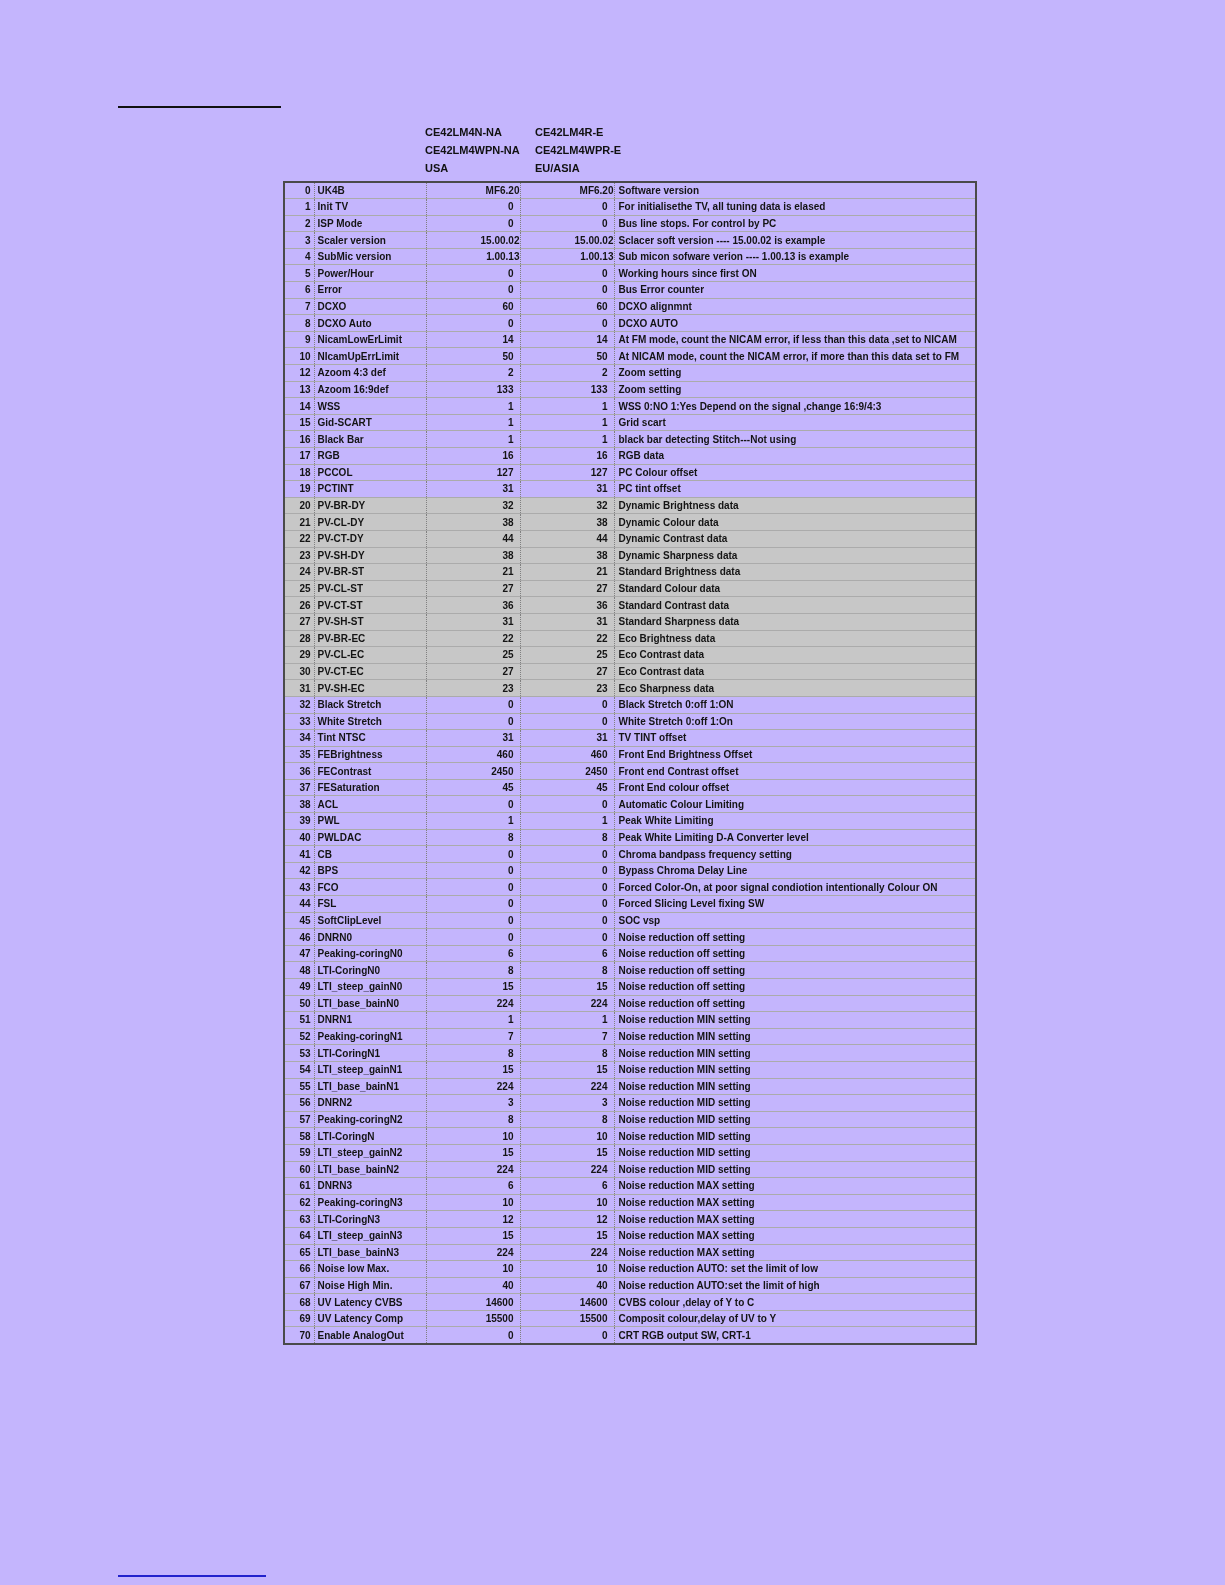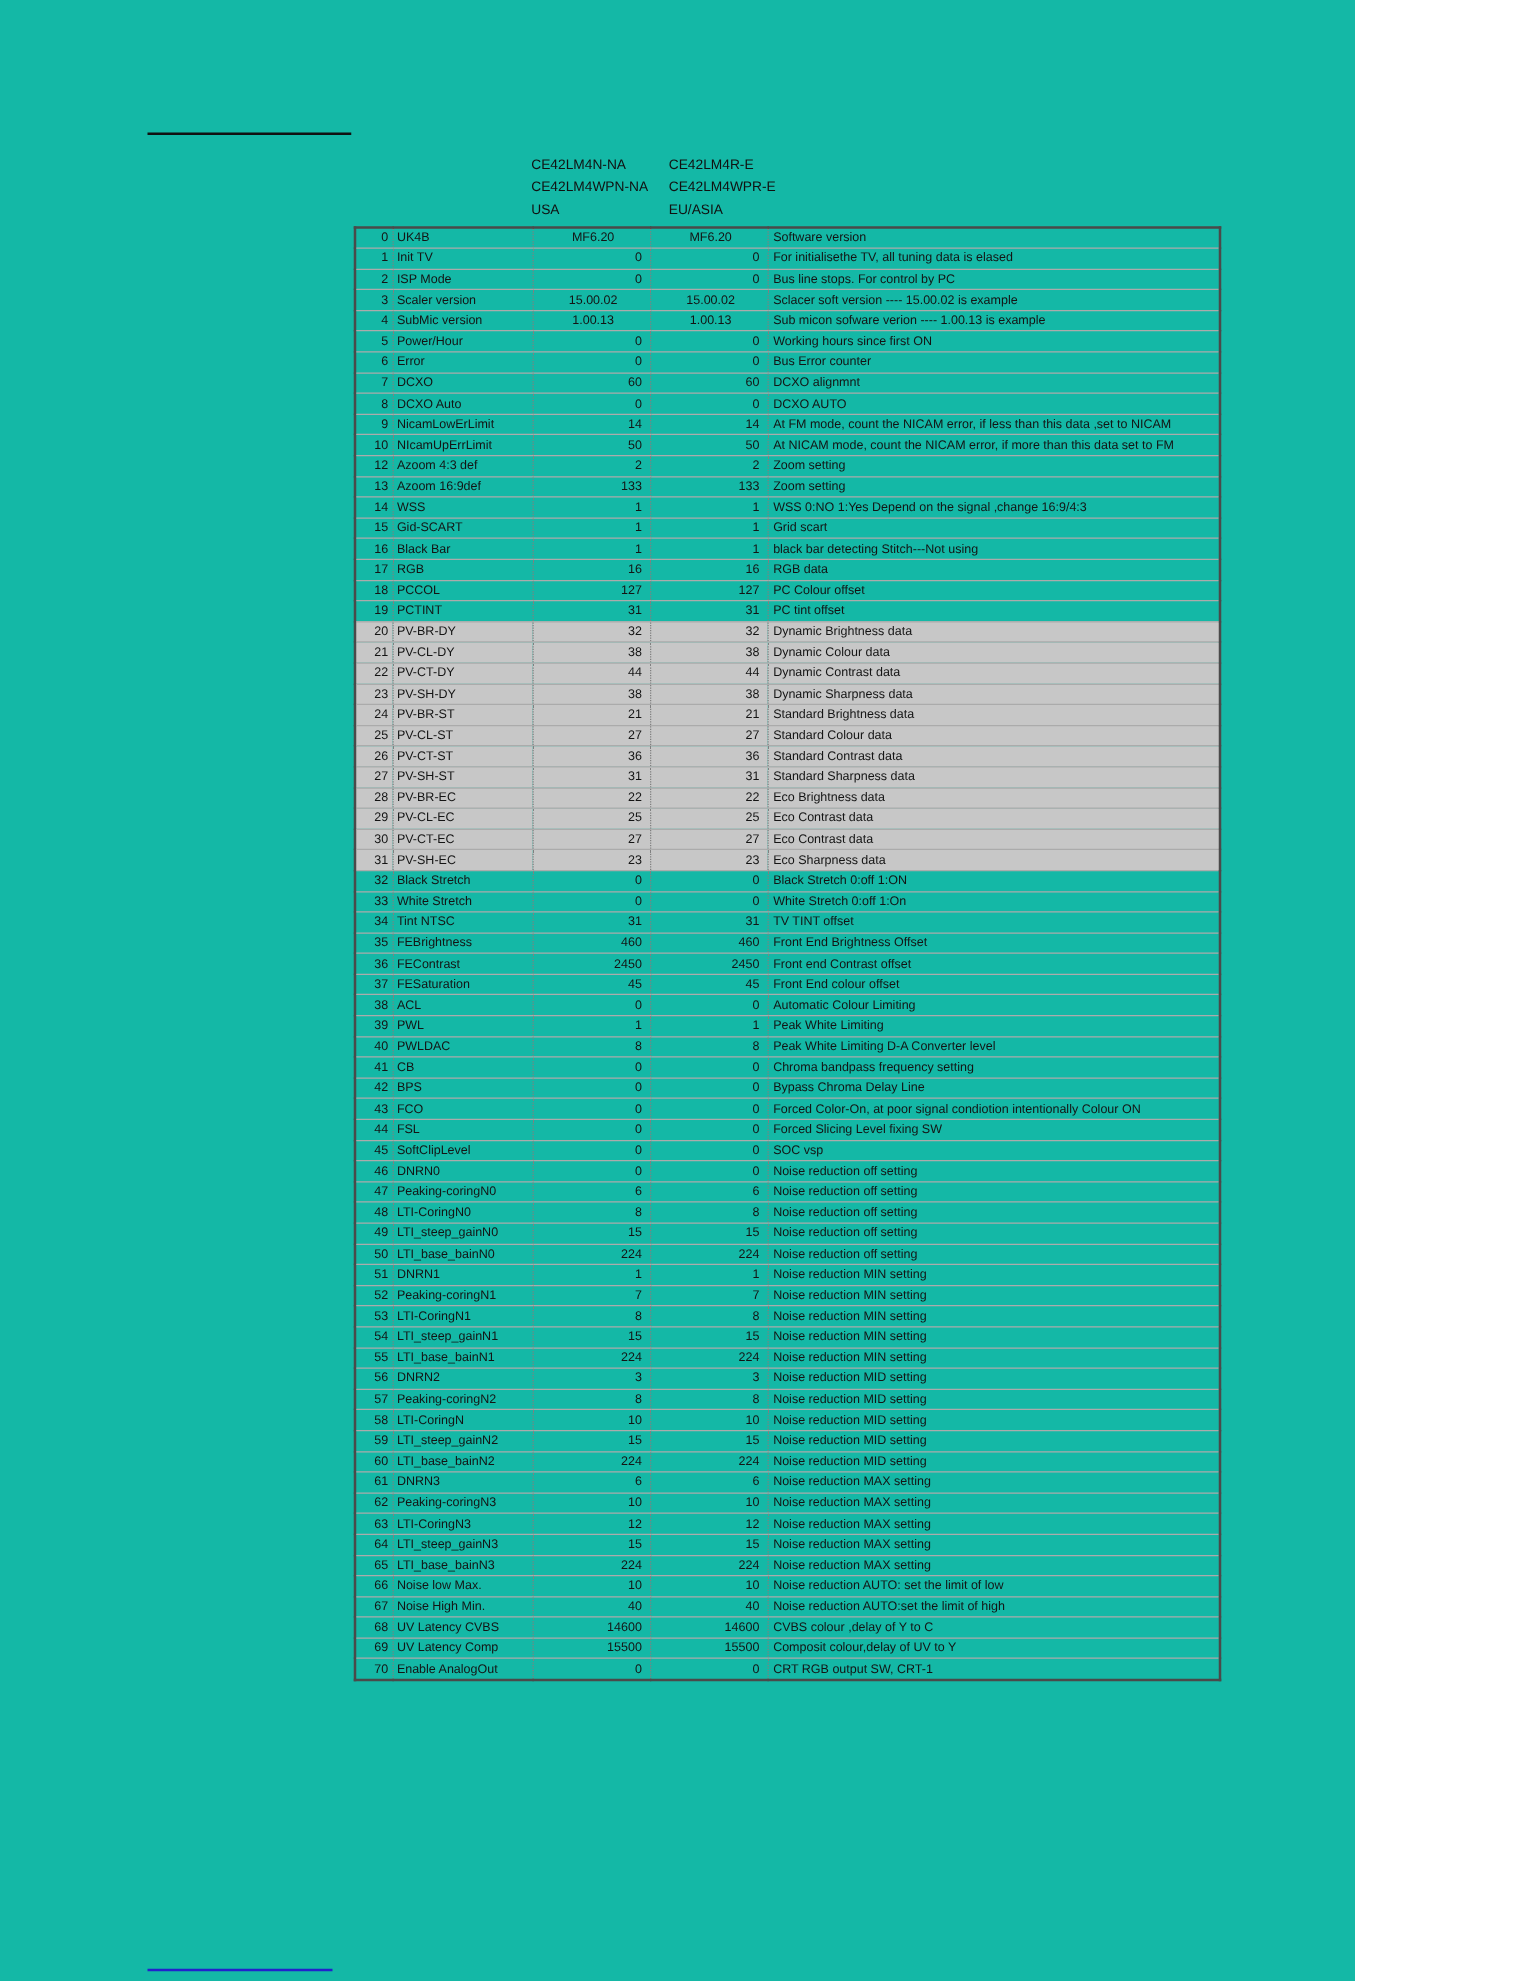--- a/index.html
+++ b/index.html
@@ -1,23 +1,24 @@
 <!DOCTYPE html>
 <html><head>
 <meta charset="utf-8">
 <style>
   * { margin: 0; padding: 0; box-sizing: border-box; }
   html, body { background: #ffffff; }
   body { font-family: "Liberation Sans", "DejaVu Sans", sans-serif; color: #111; }
   .page {
     position: relative;
-    width: 1084px;
+    width: 1225px;
     height: 1585px;
-    background: #14b8a6;
+    background: #c4b5fd;
     overflow: hidden;
+    font-weight: bold;
   }
   .top-rule {
     position: absolute;
     left: 118px; top: 106px;
     width: 163px; height: 2px;
     background: #111;
   }
   .bottom-rule {
     position: absolute;
     left: 118px; top: 1575px;
@@ -55,21 +56,21 @@
     white-space: nowrap;
     overflow: visible;
     vertical-align: middle;
     color: #141414;
   }
   table.param-table tr:first-child td { border-top: none; }
   table.param-table td:last-child { border-right: none; }
   td.idx  { text-align: right; padding-right: 3px; }
   td.name { text-align: left;  padding-left: 3px; }
   td.val  { text-align: right; padding-right: 6px; }
-  td.val.text-val { text-align: center; padding-left: 3px; padding-right: 0; }
+  td.val.text-val { text-align: right; padding-left: 3px; padding-right: 0; }
   td.desc { text-align: left;  padding-left: 4px; }
   tr.shaded td { background: #c7c7c7; }
 </style>
 </head>
 <body>
 
 <div class="page">
 
   <div class="top-rule"></div>
 

